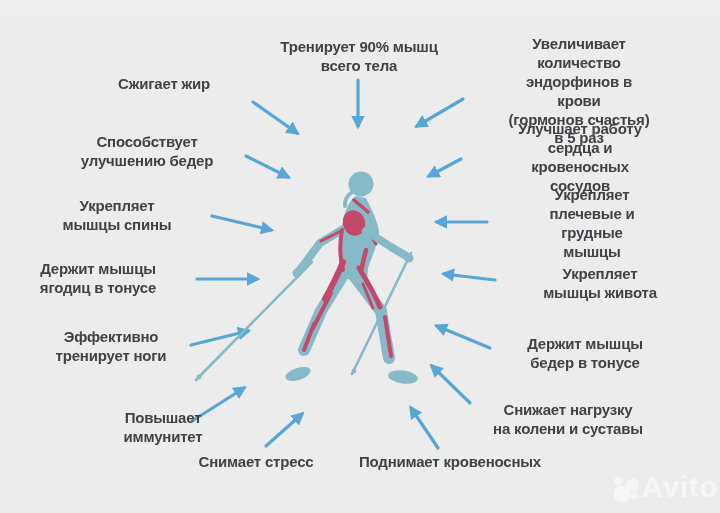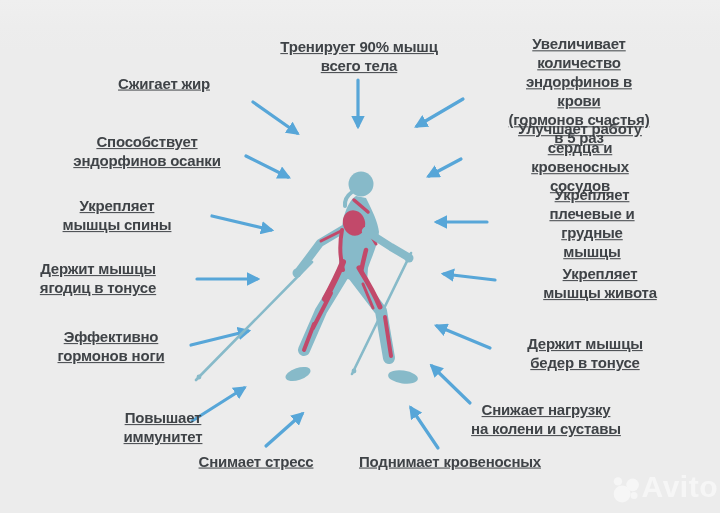--- a/index.html
+++ b/index.html
@@ -6,21 +6,21 @@
   .canvas{
     position:relative;width:720px;height:513px;overflow:hidden;
     background:linear-gradient(180deg,#efefef 0%,#ededed 5%,#ececec 10%);
     font-family:"Liberation Sans","DejaVu Sans",sans-serif;
   }
   #diagram-svg{position:absolute;left:0;top:0;width:720px;height:513px;}
   .label{
     position:absolute;transform:translate(-50%,-50%);
     white-space:pre-line;text-align:center;
     font-size:15px;font-weight:700;letter-spacing:-0.2px;
-    line-height:1.26;color:var(--text);text-decoration:underline;
+    line-height:1.26;color:var(--text);
   }
   .arrow-line{stroke:var(--arrow);stroke-width:3.2;stroke-linecap:round;}
   .f-body{fill:var(--body);}
   .f-stroke{stroke:var(--body);fill:none;stroke-linecap:round;stroke-linejoin:round;}
   .m-stroke{stroke:var(--muscle);fill:none;stroke-linecap:round;}
   .m-fill{fill:var(--muscle);}
   .pole{stroke:var(--body);stroke-width:2.6;stroke-linecap:round;}
   .pole-tip{fill:var(--body);}
   .watermark{
     position:absolute;left:606px;top:464px;width:112px;height:46px;
@@ -102,37 +102,37 @@
   </svg>
 
   <div id="labels">
       <div class="label" style="left: 359px; top: 57px;">Тренирует 90% мышц
 всего тела</div>
       <div class="label" style="left: 164px; top: 84px;">Сжигает жир</div>
       <div class="label" style="left: 579px; top: 92px;">Увеличивает количество
 эндорфинов в крови
 (гормонов счастья) в 5 раз</div>
       <div class="label" style="left: 147px; top: 152px;">Способствует
-эндорфинов осанки</div>
+улучшению бедер</div>
       <div class="label" style="left: 580px; top: 158px;">Улучшает работу сердца и
 кровеносных сосудов</div>
       <div class="label" style="left: 117px; top: 216px;">Укрепляет
 мышцы спины</div>
       <div class="label" style="left: 592px; top: 224px;">Укрепляет
 плечевые и грудные
 мышцы</div>
       <div class="label" style="left: 98px; top: 279px;">Держит мышцы
 ягодиц в тонусе</div>
       <div class="label" style="left: 600px; top: 284px;">Укрепляет
 мышцы живота</div>
       <div class="label" style="left: 111px; top: 347px;">Эффективно
-гормонов ноги</div>
+тренирует ноги</div>
       <div class="label" style="left: 585px; top: 354px;">Держит мышцы
 бедер в тонусе</div>
-      <div class="label" style="left: 546px; top: 420px;">Снижает нагрузку
+      <div class="label" style="left: 568px; top: 420px;">Снижает нагрузку
 на колени и суставы</div>
       <div class="label" style="left: 133px; top: 428px; margin-left: 30px;">Повышает
 иммунитет</div>
       <div class="label" style="left: 256px; top: 462px; text-align: right;">Снимает стресс</div>
       <div class="label" style="left: 450px; top: 462px;">Поднимает кровеносных</div>
     </div>
 
   <div class="watermark">
     <svg width="48" height="46" viewBox="0 0 48 46">
       <circle cx="23" cy="33" r="12" style="fill:var(--watermark)"></circle>

